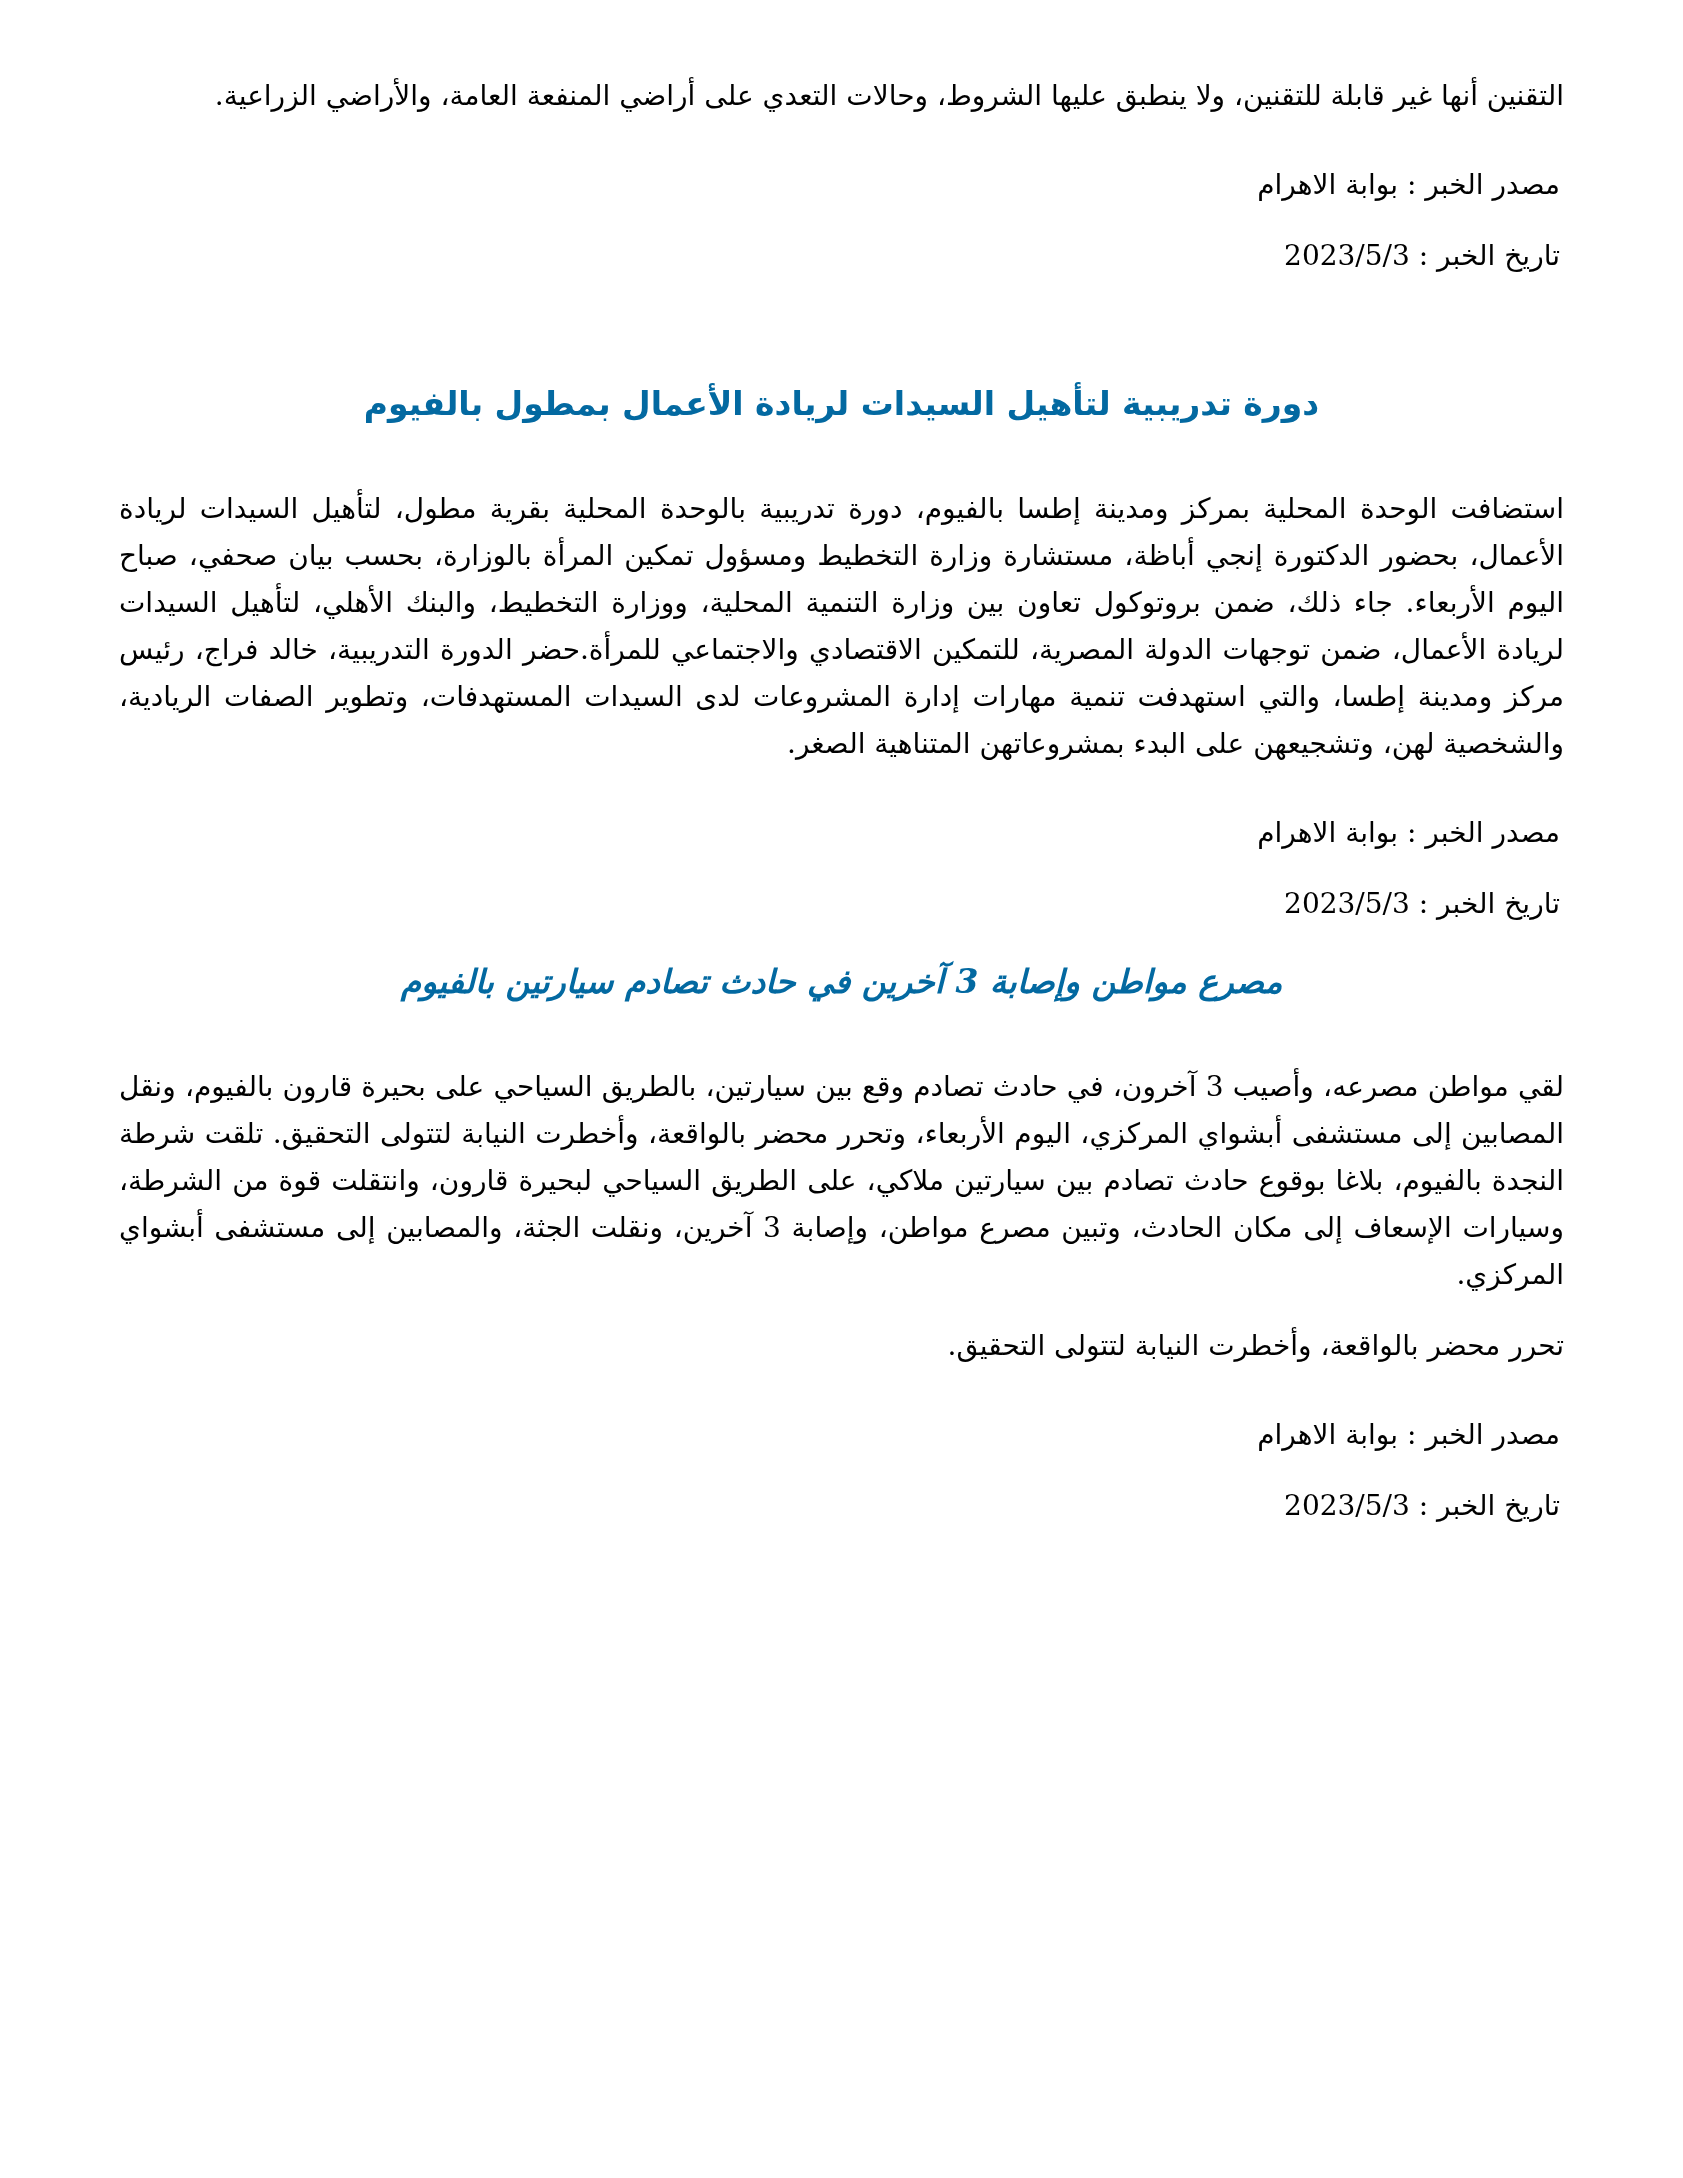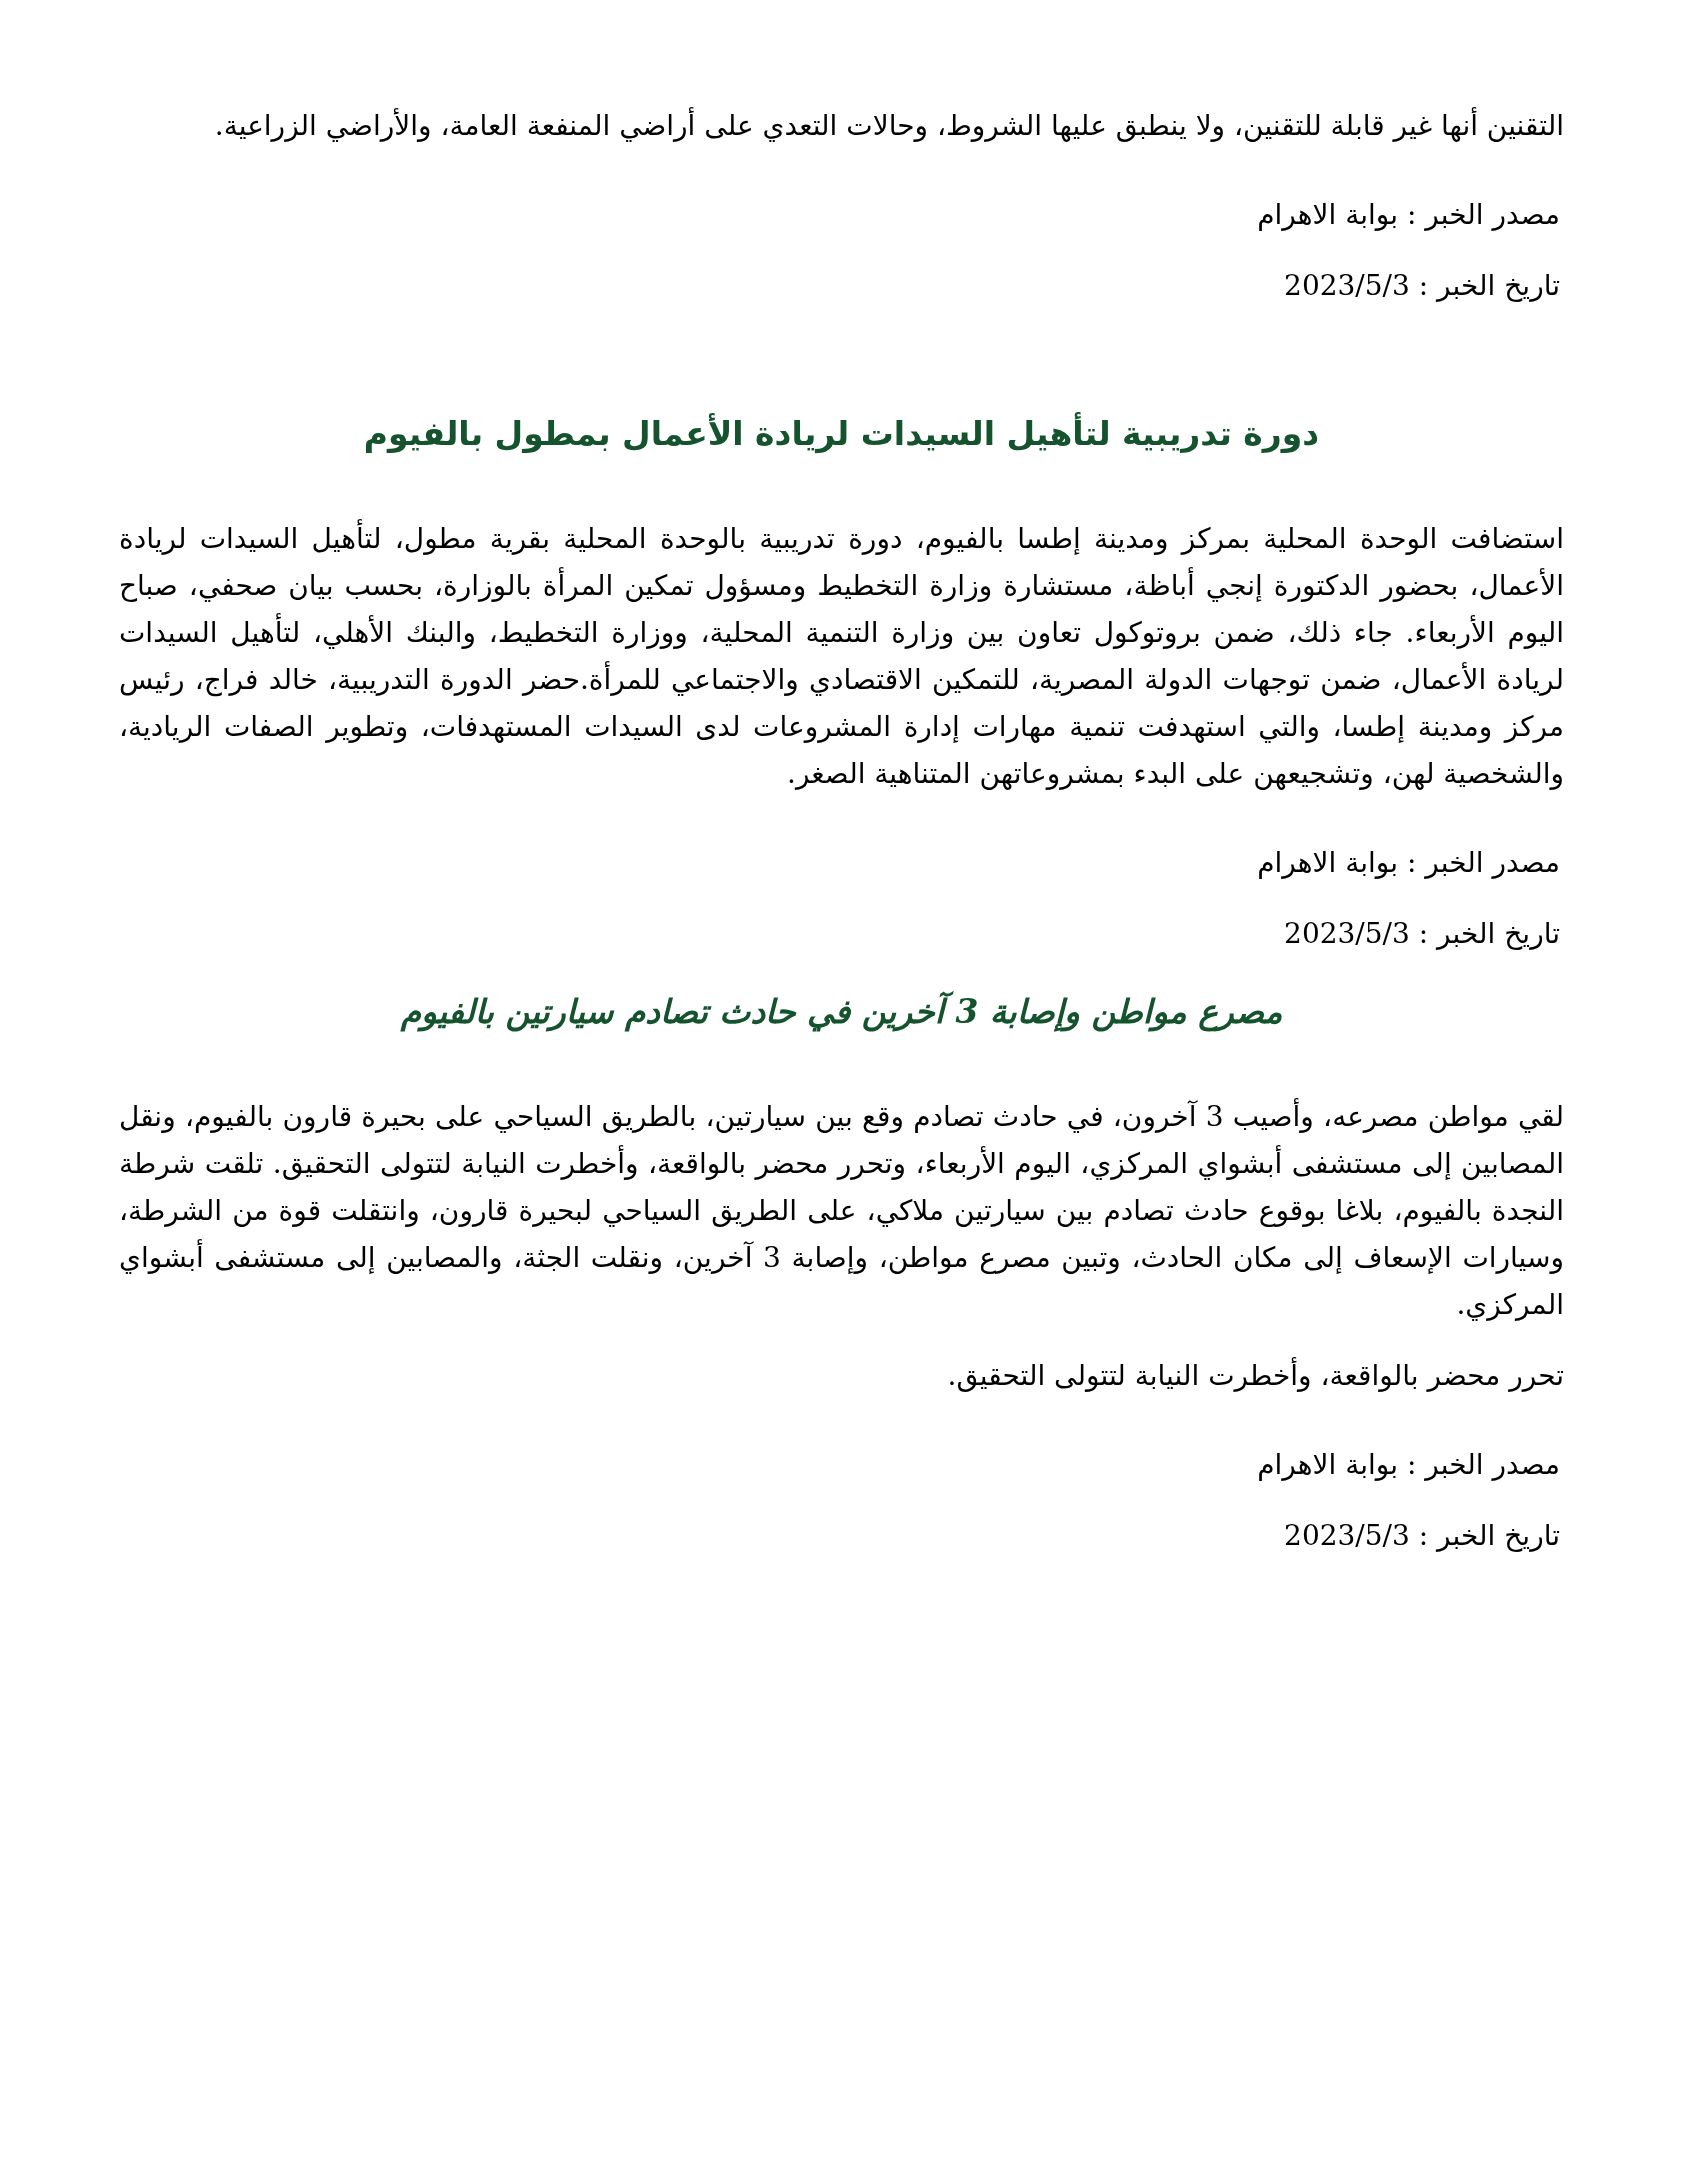--- a/index.html
+++ b/index.html
@@ -7,21 +7,21 @@
     padding: 0;
     background: #ffffff;
   }
   .page {
     position: relative;
     width: 1683px;
     height: 2178px;
     margin: 0 auto;
     background: #ffffff;
     box-sizing: border-box;
-    padding: 102px 119px 0 119px;
+    padding: 72px 119px 0 119px;
     direction: rtl;
     font-family: "DejaVu Serif", "DejaVu Sans", sans-serif;
     color: #000000;
     overflow: hidden;
   }
   .body-text {
     margin: 0;
     font-size: 28px;
     line-height: 47px;
     text-align: justify;
@@ -33,21 +33,21 @@
     font-size: 28px;
     line-height: 47px;
     text-align: right;
   }
   .headline {
     margin: 0;
     font-size: 33px;
     line-height: 61px;
     font-weight: bold;
     text-align: center;
-    color: #14532d;
+    color: #0369a1;
   }
   .closing-line {
     text-align: right;
   }
   .mt-source { margin-top: 42px; }
   .mt-date { margin-top: 24px; }
   .mt-heading-lg { margin-top: 94px; }
   .mt-heading-sm { margin-top: 24px; font-style: italic; }
   .mt-para { margin-top: 51px; }
   .mt-closing { margin-top: 24px; }

